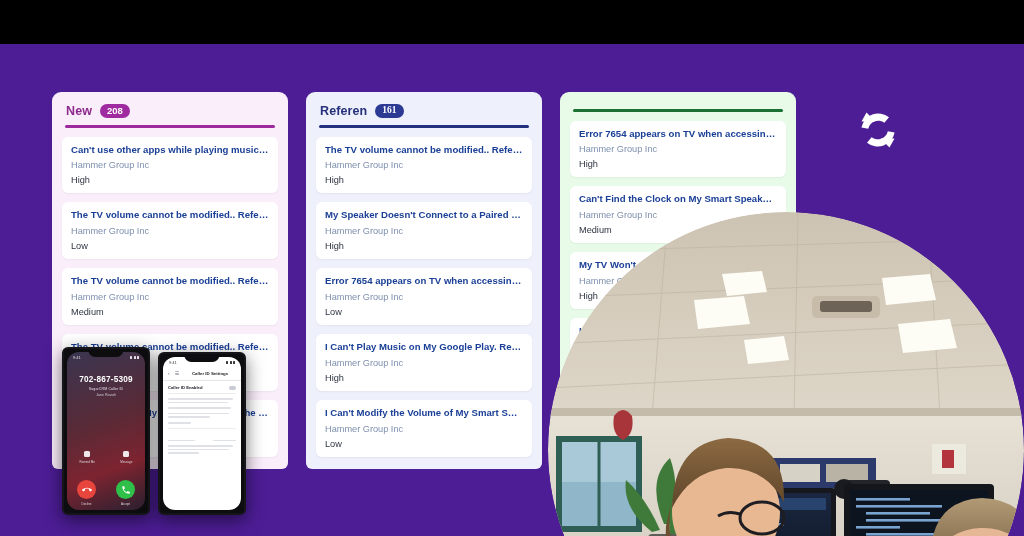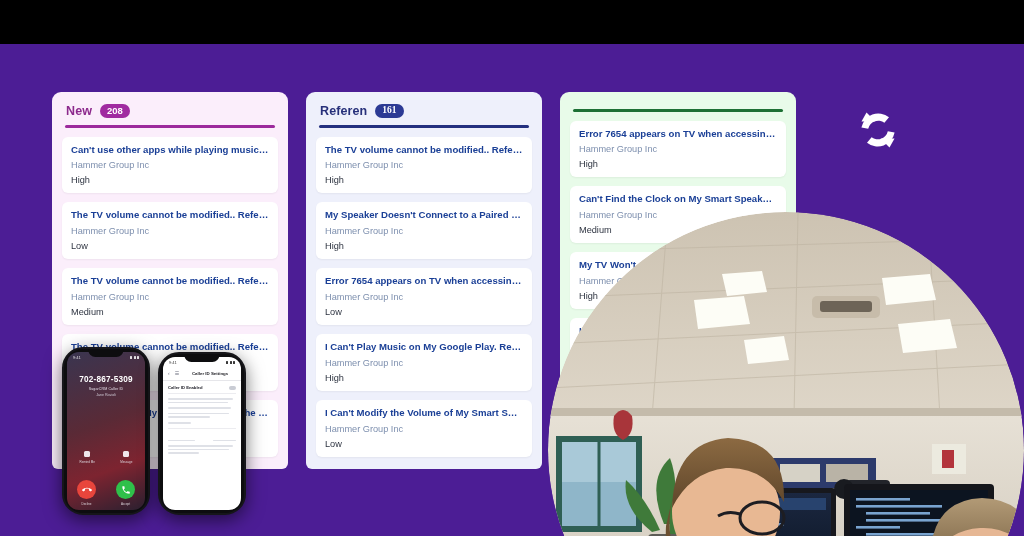--- a/index.html
+++ b/index.html
@@ -46,21 +46,21 @@
     white-space:nowrap; overflow:hidden; text-overflow:ellipsis;
   }
   .card-account { font-size:9.2px; color:#7d8fae; margin-top:5px; }
   .card-priority { font-size:9.2px; color:#2d3340; margin-top:5px; }
 
   
   #refresh-icon { position:absolute; left:850px; top:58px; width:56px; height:56px; }
 
   
   .phone {
-    position:absolute; border-radius:21px; background:#0d0d0f;
+    position:absolute; border-radius:6px; background:#0d0d0f;
     border:2.5px solid #16161a; box-shadow:0 5px 18px rgba(0,0,0,.55);
     overflow:hidden;
   }
   .notch {
     position:absolute; left:50%; transform:translateX(-50%); top:0;
     width:42%; height:8px; background:#0d0d0f;
     border-radius:0 0 7px 7px; z-index:5;
   }
   .phone-screen { position:absolute; inset:3px; border-radius:12px; overflow:hidden; }
 

